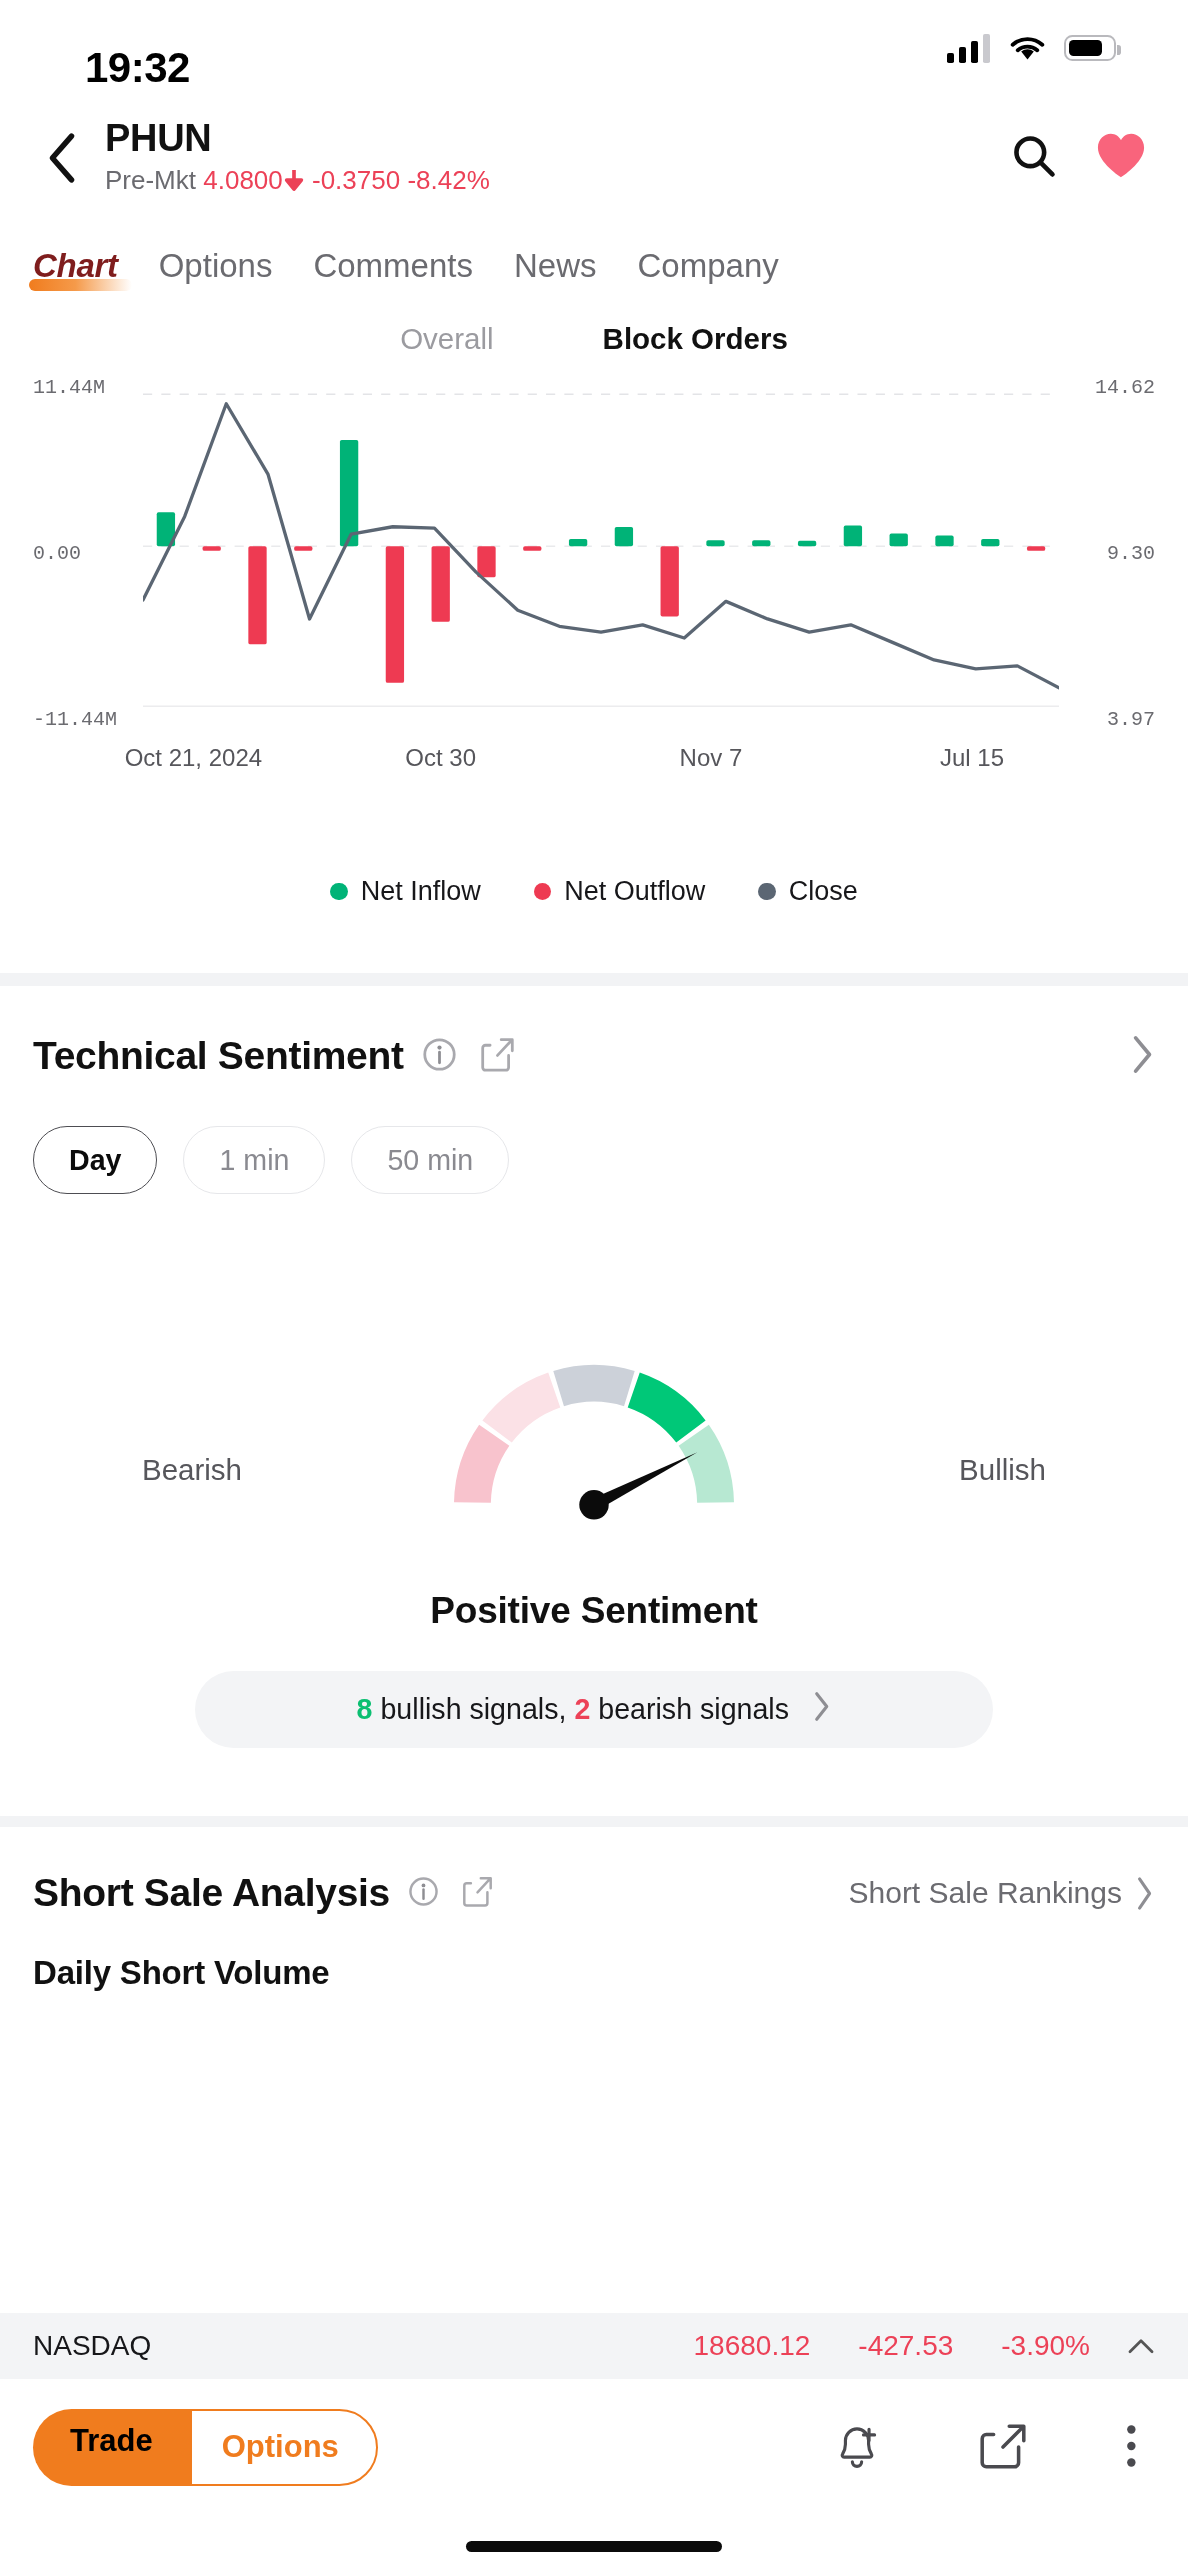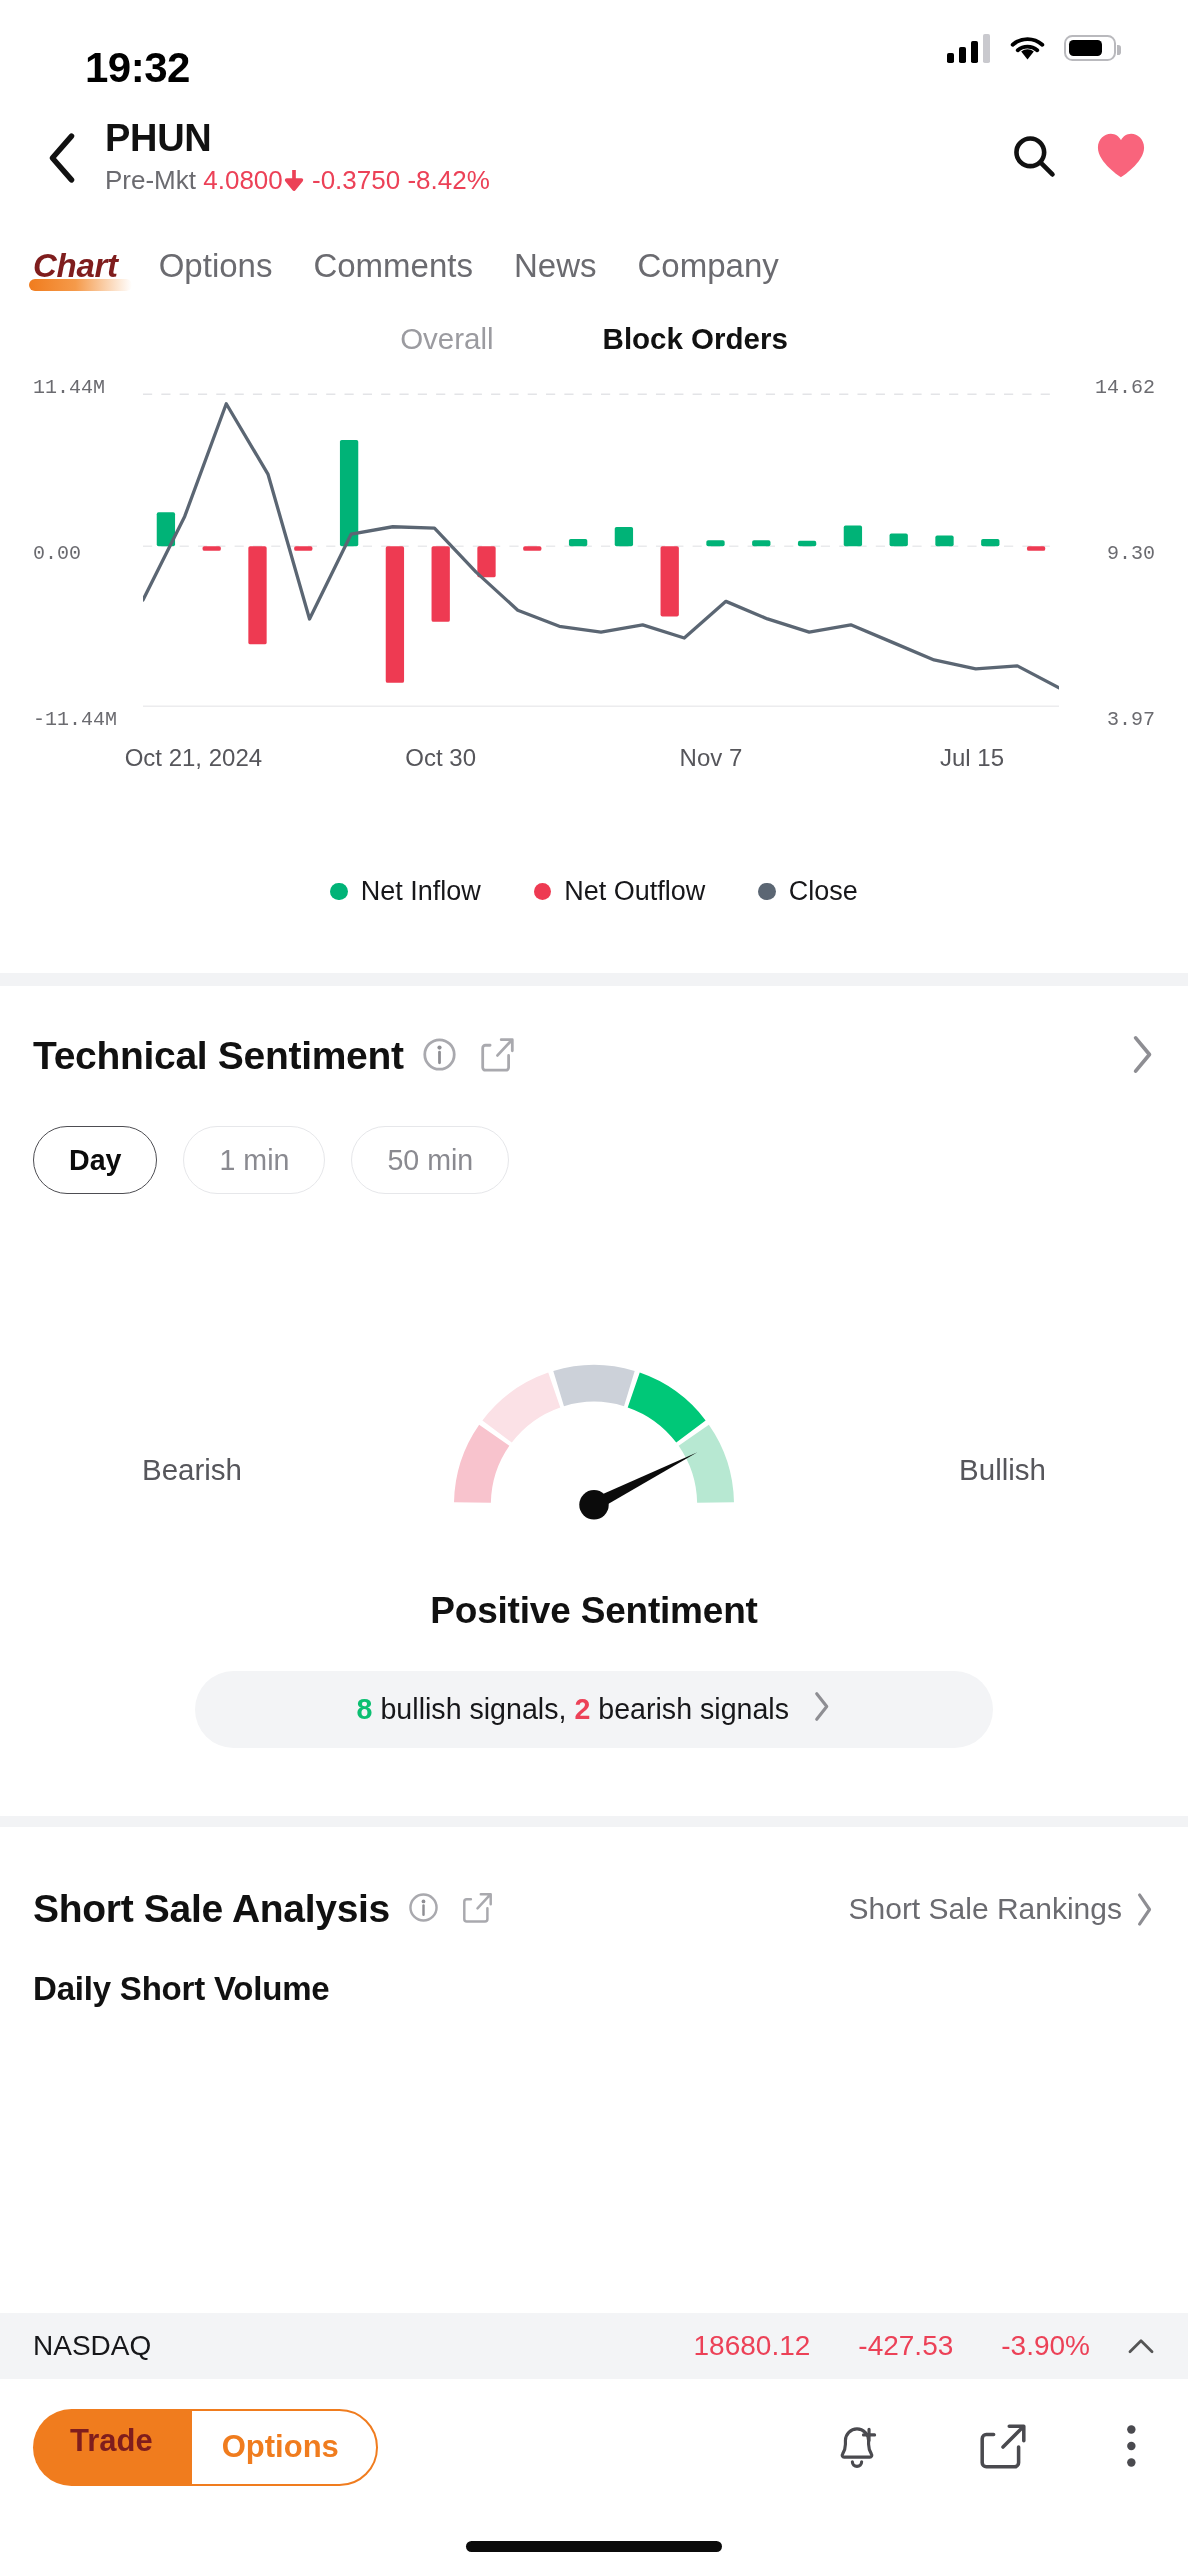--- a/index.html
+++ b/index.html
@@ -131,42 +131,42 @@
   .signals{
     margin:39px auto 0; background:#f3f4f6; border-radius:44px;
     height:77px; width:798px; display:flex; align-items:center; justify-content:center;
     gap:0; font-size:28.6px; color:#17171a;
   }
   .signals .num-g{ color:#0bbf72; font-weight:700; }
   .signals .num-r{ color:#ec4157; font-weight:700; }
   .signals .chev{ margin-left:24px; }
 
   
-  .ss-head{ display:flex; align-items:center; margin-top:60px; }
+  .ss-head{ display:flex; align-items:center; margin-top:44px; }
   .ss-link{ margin-left:auto; font-size:30px; color:#6b6b70; display:flex; align-items:center; gap:13px; }
   .ss-sub{ font-size:33px; font-weight:700; margin-top:39px; letter-spacing:-0.2px; }
 
   
   .indexbar{
     position:absolute; left:0; right:0; top:2313px; height:66px;
     background:#f3f4f6; display:flex; align-items:center; padding:0 33px;
     font-size:28px;
   }
   .indexbar .nm{ color:#17171a; }
   .indexbar .vals{ margin-left:auto; display:flex; align-items:center; gap:48px; color:#ec4157; }
   .indexbar .caret{ margin-left:37px; }
 
   
   .toolbar{
     position:absolute; left:0; right:0; top:2379px; height:136px;
     display:flex; align-items:center; padding:0 33px; background:#fff;
   }
   .trade-group{ position:relative; display:flex; align-items:center; height:77px; }
   .btn-trade{
-    background:#f07c1e; color:#7f1d1d; font-size:31px; font-weight:700;
+    background:#f07c1e; color:#000000; font-size:31px; font-weight:700;
     height:77px; padding:0 39px 12px 37px; display:flex; align-items:center;
     border-radius:41px 0 0 41px; position:relative; z-index:2;
   }
   .btn-options{
     border:2.8px solid #f07c1e; color:#f07c1e; font-size:31px; font-weight:700;
     height:77px; padding:0 37px 0 52px; display:flex; align-items:center;
     border-radius:0 41px 41px 0; margin-left:-24px; background:#fff; z-index:1;
   }
   .tb-icons{ margin-left:auto; display:flex; align-items:center; gap:96px; padding-right:16.6px; }
 

